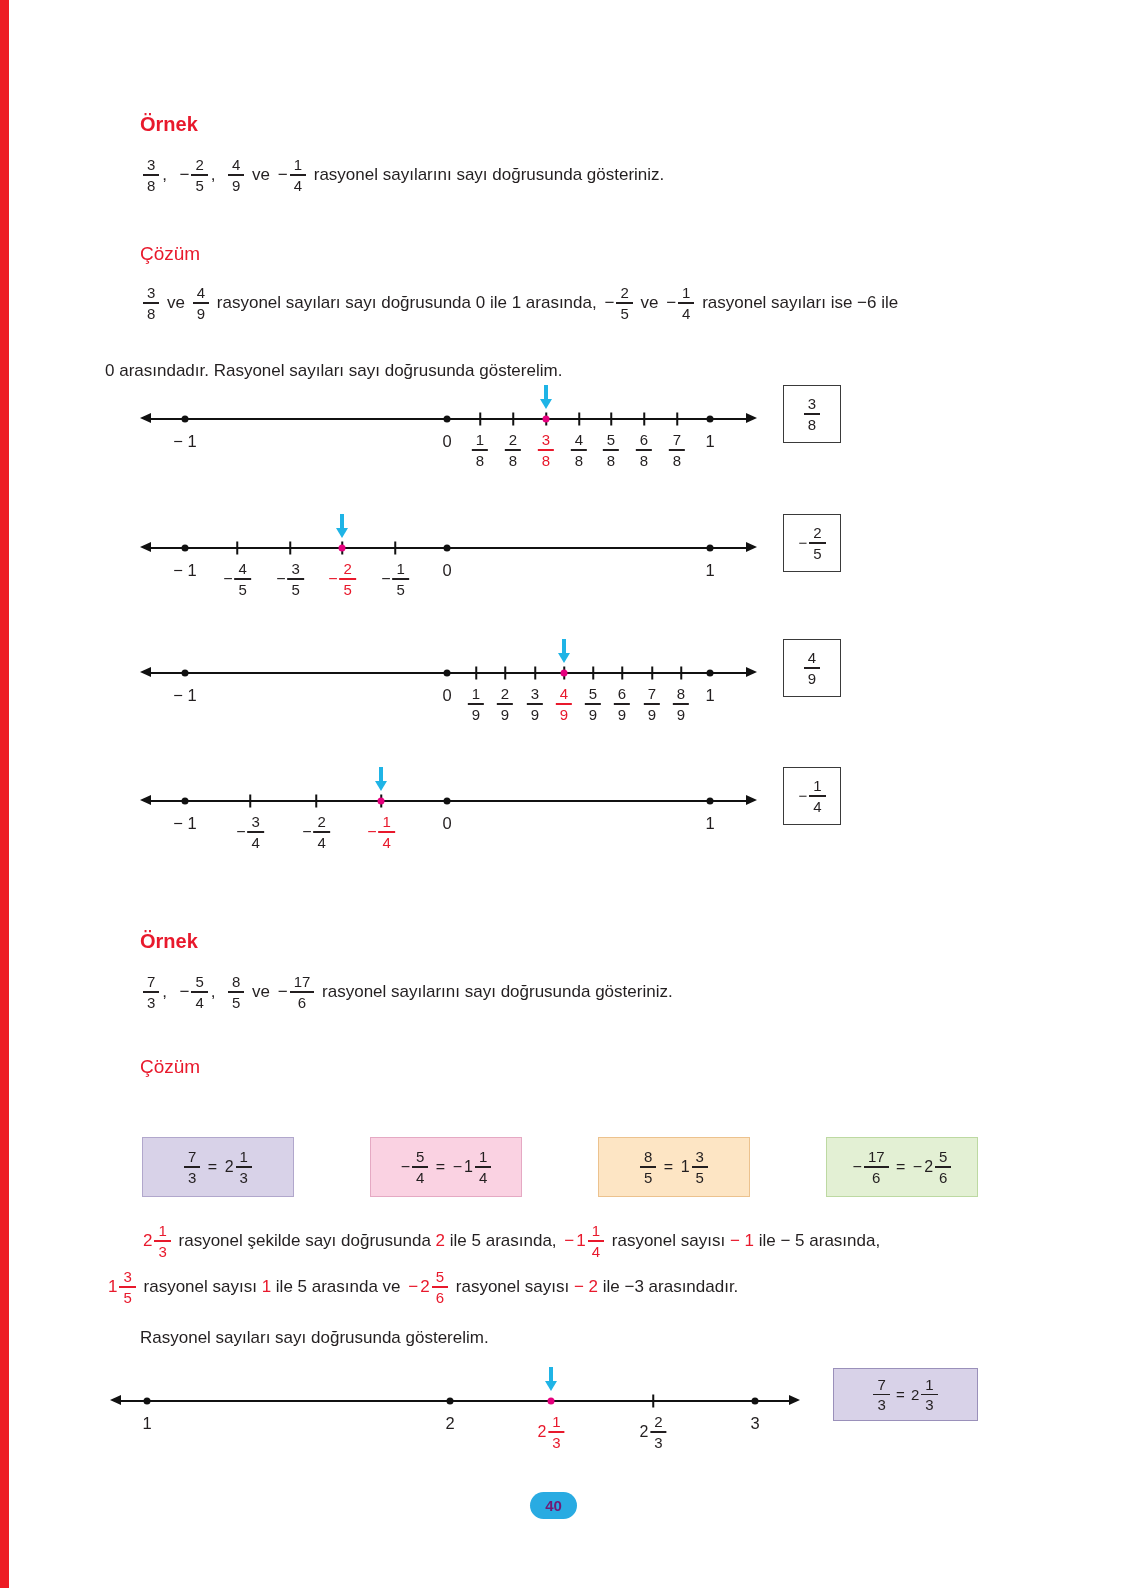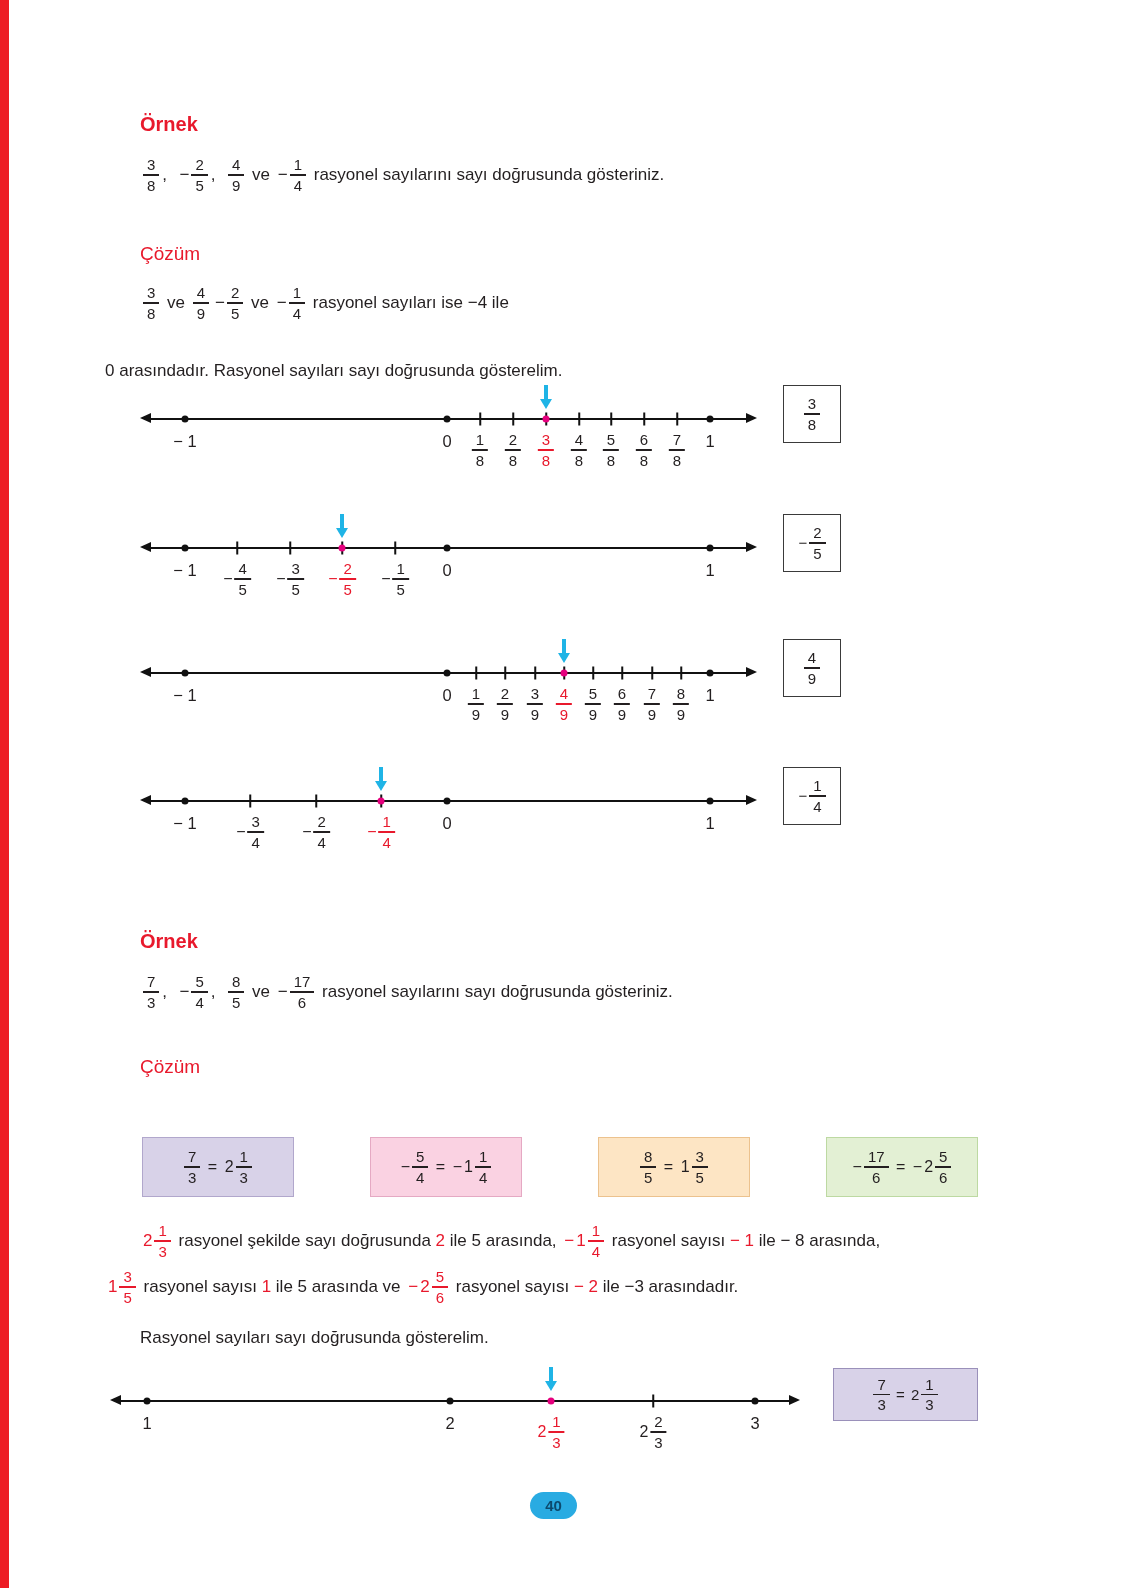--- a/index.html
+++ b/index.html
@@ -52,21 +52,21 @@
   .sol1b { left:105px; top:361px; }
 
   .h-ornek2 { left:140px; top:930px; }
   .problem2 { left:140px; top:973px; }
   .h-cozum2 { left:140px; top:1056px; }
   .intro2 { left:140px; top:1094px; }
   .para1 { left:140px; top:1222px; }
   .para2 { left:105px; top:1268px; }
   .outro2 { left:140px; top:1328px; }
 
-  .page-badge { position:absolute; left:530px; top:1492px; width:47px; height:27px; border-radius:14px; background:#29abe2; color:#0c4a6e; font-size:15px; font-weight:bold; display:flex; align-items:center; justify-content:center; }
+  .page-badge { position:absolute; left:530px; top:1492px; width:47px; height:27px; border-radius:14px; background:#29abe2; color:#701a75; font-size:15px; font-weight:bold; display:flex; align-items:center; justify-content:center; }
 </style>
 </head>
 <body>
 
 <div class="page">
   <div class="red-strip"></div>
 
   <h2 class="heading h-ornek1">Örnek</h2>
   <div class="richline problem1">
       <span class="mathwrap">
@@ -114,38 +114,39 @@
         </span>
       </span>
       <span class="txt"> ve </span>
       <span class="mathwrap">
         <span class="frac">
           <span class="num">4</span>
           <span class="bar"></span>
           <span class="den">9</span>
         </span>
       </span>
+      <span class="txt"> rasyonel sayıları sayı doğrusunda 0 ile 1 arasında, </span>
       <span class="mathwrap">
         <span class="sign">−</span>
         <span class="frac">
           <span class="num">2</span>
           <span class="bar"></span>
           <span class="den">5</span>
         </span>
       </span>
       <span class="txt"> ve </span>
       <span class="mathwrap">
         <span class="sign">−</span>
         <span class="frac">
           <span class="num">1</span>
           <span class="bar"></span>
           <span class="den">4</span>
         </span>
       </span>
-      <span class="txt"> rasyonel sayıları ise −4 ile</span>
+      <span class="txt"> rasyonel sayıları ise −6 ile</span>
     </div>
   <div class="plainline sol1b">0 arasındadır. Rasyonel sayıları sayı doğrusunda gösterelim.</div>
 
   <div id="numberlines">
       <div class="numberline" style="top: 418px;">
         <div class="nl-line" style="left: 148px; width: 601px;"></div>
         <div class="nl-ah nl-ah-left" style="left: 140px;"></div>
         <div class="nl-ah nl-ah-right" style="left: 746px;"></div>
         <div class="nl-dot" style="left: 185px;"></div>
         <div class="nl-intlabel" style="left: 185px;">− 1</div>
@@ -661,21 +662,21 @@
         <span class="sign">−</span>
         <span class="whole">1</span>
         <span class="frac">
           <span class="num">1</span>
           <span class="bar"></span>
           <span class="den">4</span>
         </span>
       </span>
       <span class="txt"> rasyonel sayısı </span>
       <span class="txt" style="color: rgb(232, 25, 44);">− 1</span>
-      <span class="txt"> ile − 8 arasında,</span>
+      <span class="txt"> ile − 5 arasında,</span>
     </div>
   <div class="richline para2">
       <span class="mathwrap" style="color: rgb(232, 25, 44);">
         <span class="whole">1</span>
         <span class="frac">
           <span class="num">3</span>
           <span class="bar"></span>
           <span class="den">5</span>
         </span>
       </span>

